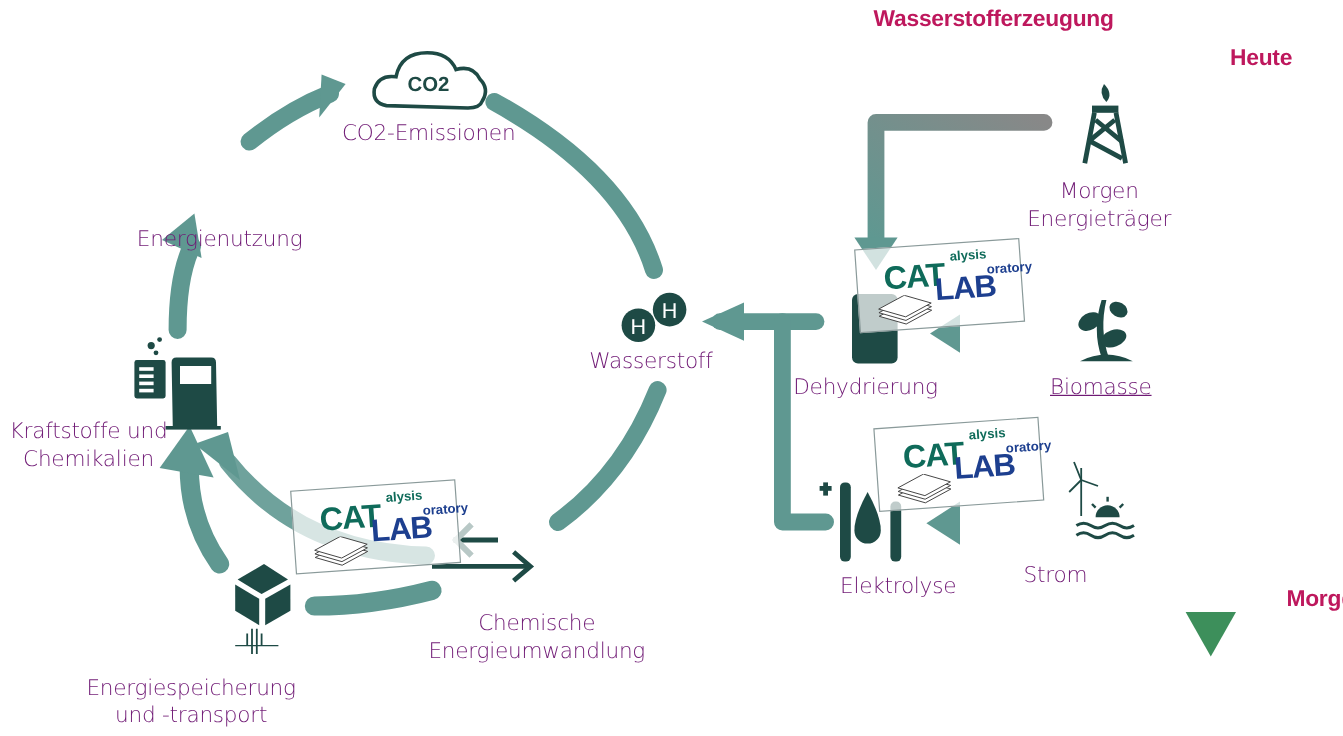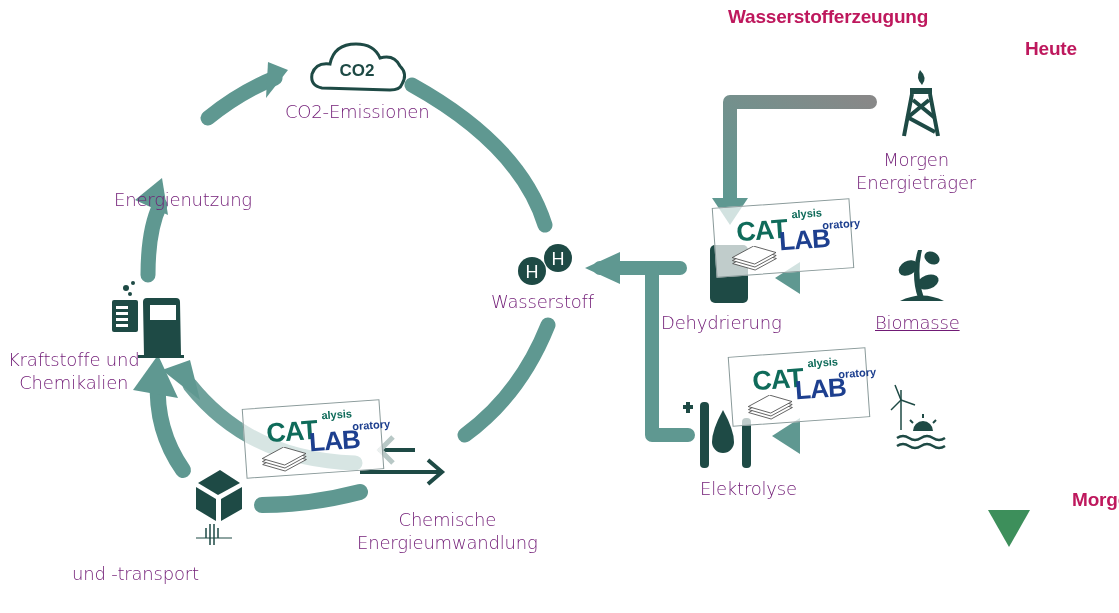--- a/index.html
+++ b/index.html
@@ -177,36 +177,38 @@
 </svg>
 
 <div class="lbl" style="left:285px;top:100px;">CO2-Emissionen</div>
 <div class="lbl" style="left:114px;top:142px;margin-top:46px;">Energienutzung</div>
 <div class="lbl" style="left:491px;top:290px;">Wasserstoff</div>
 <div class="lbl" style="left:8px;top:348px;">
   <div>Kraftstoffe und</div>
   <div>Chemikalien</div>
 </div>
 <div class="lbl" style="left:72px;top:562px;">
+  <div>Energiespeicherung</div>
   <div>und -transport</div>
 </div>
 <div class="lbl" style="left:357px;top:508px;">
   <div>Chemische</div>
   <div>Energieumwandlung</div>
 </div>
 
 <div class="lbl bold" style="left:728px;top:5px;">Wasserstofferzeugung</div>
 <div class="lbl" style="left:661px;top:311px;">Dehydrierung</div>
 <div class="lbl" style="left:680px;top:477px;margin-left:20px;">Elektrolyse</div>
 <div class="lbl" style="left:856px;top:148px;">
   <div>Morgen</div>
   <div>Energieträger</div>
 </div>
 <div class="lbl" style="left:875px;top:311px;text-decoration:underline;">Biomasse</div>
 <div class="lbl" style="left:853px;top:468px;">
+  <div>Strom</div>
 </div>
 <div class="lbl bold" style="left:1025px;top:37px;">Heute</div>
 <div class="lbl bold" style="left:1072px;top:488px;">Morgen</div>
 
 <div class="card" style="left:244px;top:404px;transform:rotate(-4deg);">
   <span class="cat">CAT</span>
   <span class="alysis">alysis</span>
   <span class="lab">LAB</span>
   <span class="oratory">oratory</span>
   <svg class="stack" width="50" height="28">

